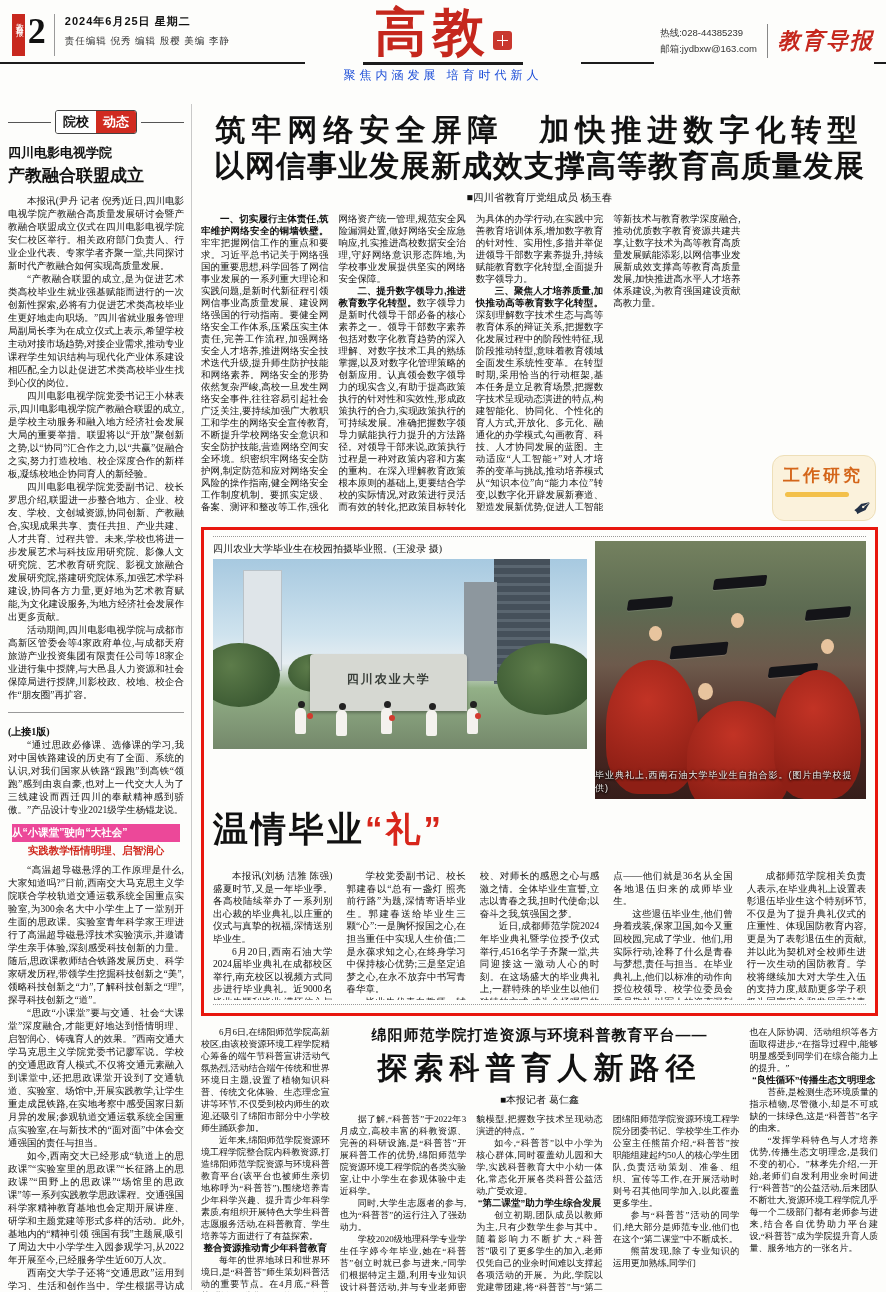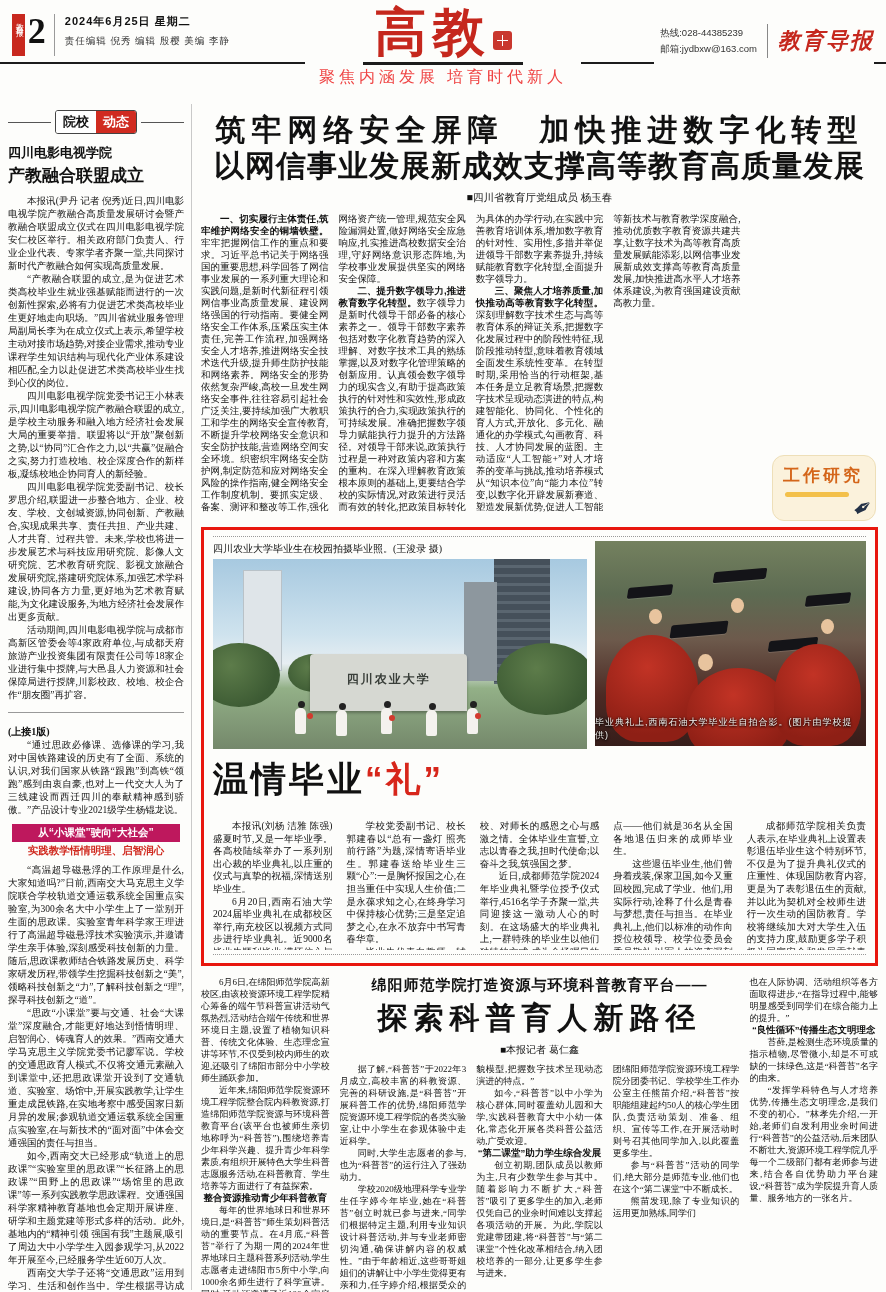--- a/index.html
+++ b/index.html
@@ -17,21 +17,21 @@
   .staff-line{font-size:9.5px;color:#333;margin-top:6px;letter-spacing:1px;}
   .masthead{position:absolute;left:50%;transform:translateX(-50%);top:6px;width:260px;
             text-align:center;background:#fdfdfb;z-index:2;padding:0 8px;}
   .masthead-title{font-size:52px;line-height:1.05;color:#c5271d;font-weight:bold;
                   font-family:"Liberation Serif",serif;letter-spacing:6px;display:inline-block;position:relative;}
   .seal{display:inline-block;width:19px;height:19px;background:#c5271d;border-radius:3px;
         vertical-align:baseline;margin-left:2px;
         background-image:linear-gradient(#fff,#fff),linear-gradient(#fff,#fff);
         background-size:1px 11px,11px 1px;background-position:center center;background-repeat:no-repeat;opacity:.92;}
   .masthead-underline{height:3px;background:#1c1c1c;width:160px;margin:1px auto 2px;}
-  .tagline{font-size:16px;color:#ef4444;letter-spacing:4px;font-family:"Liberation Serif",serif;margin-top:2px;}
+  .tagline{font-size:12px;color:#1d4ed8;letter-spacing:4px;font-family:"Liberation Serif",serif;margin-top:2px;}
   .header-right{position:absolute;right:12px;top:24px;display:flex;align-items:center;
                 background:#fdfdfb;z-index:2;padding:0 0 6px 6px;}
   .contact{font-size:9.5px;color:#333;line-height:1.7;text-align:left;}
   .hvline2{width:1px;height:34px;background:#888;margin:0 10px;}
   .brand{color:#c5271d;font-size:22px;font-weight:bold;font-style:italic;
          font-family:"Liberation Serif",serif;letter-spacing:2px;}
   
   .content{display:flex;padding:0 8px;gap:9px;}
   .sidebar{width:176px;flex:none;border-right:1px solid #c9c9c9;padding:2px 7px 0 0;
            height:1184px;overflow:hidden;}
@@ -42,21 +42,21 @@
   .badge-box{display:flex;border:1px solid #444;border-radius:3px;overflow:hidden;
              font-size:13px;font-weight:bold;margin:0 4px;}
   .badge-l{padding:2px 7px;background:#fff;color:#111;}
   .badge-r{padding:2px 7px;background:#d02b20;color:#fff;}
   .sb-kicker{font-size:13px;font-weight:bold;margin:6px 0 0;}
   .sb-title{font-size:17px;font-weight:bold;margin:2px 0 8px;}
   .sb-body p{margin:0;font-size:9.5px;line-height:13px;text-align:justify;text-indent:2em;
              font-family:"Liberation Serif",serif;}
   .sb-div{border-top:1px solid #999;margin:10px 0 8px;}
   .cont-label{font-weight:bold;font-size:10px;font-family:"Liberation Serif",serif;}
-  .red-subhead1{background:#be185d;color:#fff;text-align:center;font-size:10.5px;font-weight:bold;
+  .red-subhead1{background:#ec4899;color:#fff;text-align:left;font-size:10.5px;font-weight:bold;
                 padding:2px 0;margin:7px 4px 2px;}
   .red-subhead2{color:#d02b20;text-align:center;font-size:10.5px;font-weight:bold;margin-bottom:6px;}
   
   .lead-head{text-align:center;padding:8px 0 0;}
   .lead-h1{font-size:30px;font-weight:900;letter-spacing:6px;line-height:1.2;white-space:nowrap;}
   .lead-h2{font-size:30px;font-weight:900;letter-spacing:1px;line-height:1.2;white-space:nowrap;}
   .lead-byline{font-size:10.5px;margin:7px 0 8px;}
   .lead-body{position:relative;height:308px;column-count:5;column-gap:10px;column-fill:auto;
              font-size:9.5px;line-height:12px;text-align:justify;overflow:hidden;
              font-family:"Liberation Serif",serif;}
@@ -83,21 +83,21 @@
              background:repeating-linear-gradient(180deg,#45505a 0 6px,#5a6670 6px 9px);}
   .building3{position:absolute;right:24%;top:12%;width:9%;height:52%;background:#8d979e;}
   .tree{position:absolute;border-radius:50%;background:radial-gradient(circle at 40% 35%,#5d7c4a,#3c5a33 70%);}
   .gate{position:absolute;left:26%;bottom:20%;width:42%;height:30%;background:#d6d8d2;
         border-radius:4px 4px 0 0;box-shadow:0 2px 3px rgba(0,0,0,.3);}
   .gate-sign{position:absolute;left:0;right:0;top:30%;text-align:center;font-size:12px;
              letter-spacing:2px;color:#3a3f3a;font-family:"Liberation Serif",serif;font-weight:bold;}
   .fig{position:absolute;width:11px;height:26px;background:#f4f2ee;border-radius:5px 5px 2px 2px;}
   .fig::before{content:"";position:absolute;left:2.5px;top:-7px;width:7px;height:7px;border-radius:50%;background:#222;}
   .flower{position:absolute;width:6px;height:6px;border-radius:50%;background:#d23a2e;}
-  .photo-right{width:42%;height:205px;
+  .photo-right{width:42%;height:258px;
                background:linear-gradient(180deg,#74815f 0%,#5d6b52 26%,#6d5a4c 48%,#4c2a24 75%,#361d1a 100%);}
   .cap{position:absolute;width:44px;height:11px;background:#141418;border-radius:2px;
        transform:skewX(-14deg) rotate(-5deg);box-shadow:0 1px 0 rgba(255,255,255,.12);}
   .gown{position:absolute;border-radius:50% 50% 35% 35%;
         background:radial-gradient(circle at 45% 30%,#c23325,#8e1f15 75%);}
   .face{position:absolute;width:13px;height:15px;border-radius:50%;background:#e8c49e;}
   .pr-cap{position:absolute;right:5px;bottom:4px;font-size:9px;color:#f3f3f0;
           text-shadow:0 0 3px #000,0 1px 2px #000;letter-spacing:1px;}
   .feature-title{margin-top:12px;letter-spacing:3px;font-weight:900;font-size:35px;line-height:1;}
   .ft-red{color:#d7261b;}

